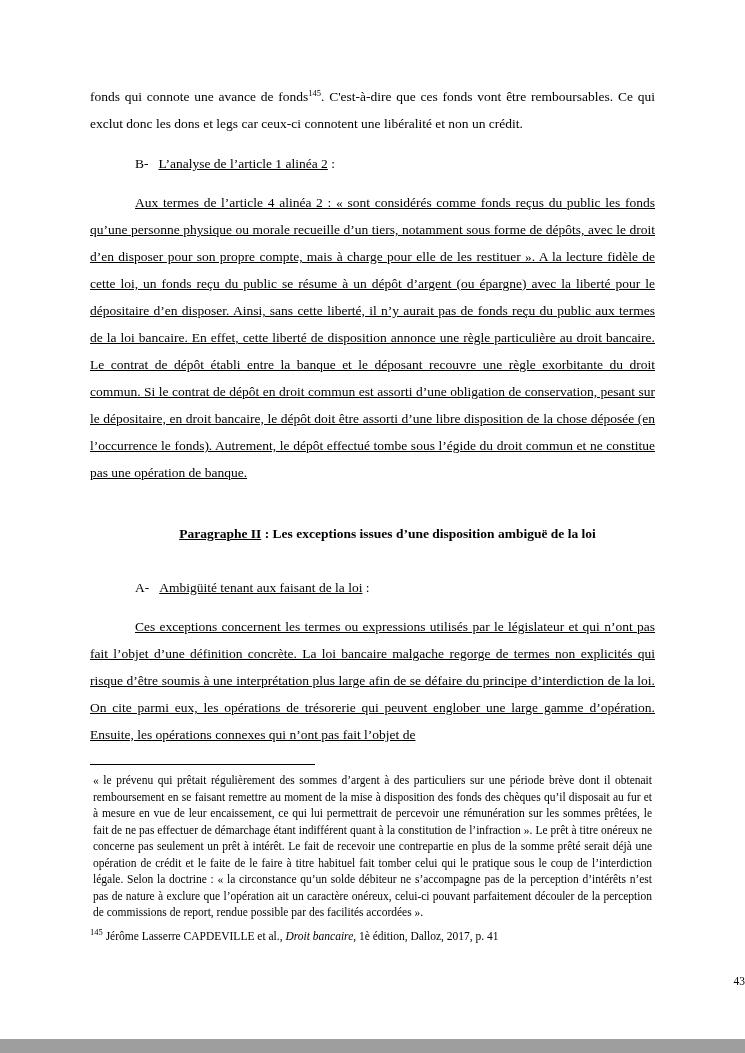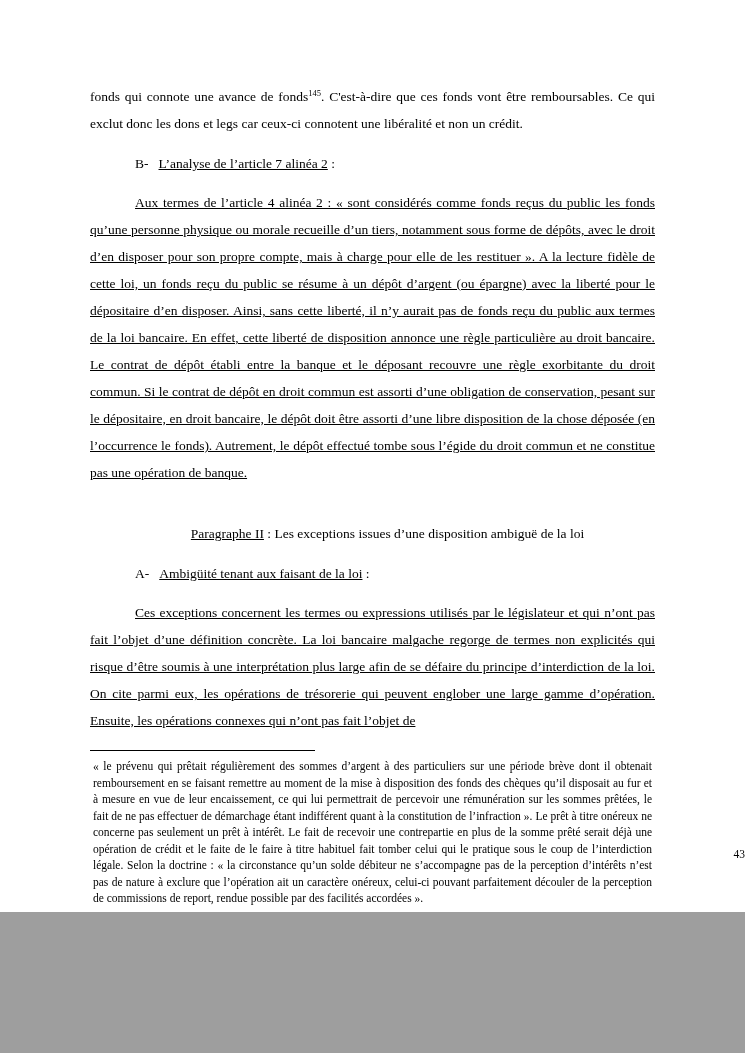--- a/index.html
+++ b/index.html
@@ -3,21 +3,21 @@
 <meta charset="utf-8">
 <style>
   html, body {
     margin: 0;
     padding: 0;
     background: #9e9e9e;
   }
   .page {
     position: relative;
     width: 745px;
-    height: 912px;
+    height: 1039px;
     margin: 0 auto;
     background: #ffffff;
     box-sizing: border-box;
     padding: 83px 90px 0 90px;
     overflow: hidden;
     font-family: "Liberation Serif", "DejaVu Serif", serif;
     font-size: 13.5px;
     color: #000000;
   }
   .para {
@@ -28,24 +28,24 @@
   .p-indent { text-indent: 45px; text-decoration: underline; }
   .h-side {
     margin: 13px 0 12px 45px;
     line-height: 27px;
     text-align: left;
   }
   .h-label { margin-right: 10px; }
   .underline { text-decoration: underline; }
   .italic { font-style: italic; }
   .h-center {
-    margin: 34px 0 13px 0;
+    margin: 34px 0 27px 0;
     padding-left: 30px;
     text-align: center;
-    font-weight: normal;
+    font-weight: bold;
     line-height: 27px;
   }
   sup.fnref {
     font-size: 8.5px;
     vertical-align: super;
     line-height: 0;
   }
   .footnote-sep {
     width: 225px;
     height: 0;
@@ -74,21 +74,21 @@
     font-size: 11.5px;
   }
 </style>
 </head>
 <body>
 
 <div class="page">
 
   <p class="para"><span>fonds qui connote une avance de fonds</span><sup class="fnref">145</sup><span>. C'est-à-dire que ces fonds vont être remboursables. Ce qui exclut donc les dons et legs car ceux-ci connotent une libéralité et non un crédit.</span></p>
 
-  <p class="h-side"><span class="h-label">B-</span><span class="underline">L’analyse de l’article 7 alinéa 2</span><span> :</span></p>
+  <p class="h-side"><span class="h-label">B-</span><span class="underline">L’analyse de l’article 1 alinéa 2</span><span> :</span></p>
 
   <p class="para p-indent">Aux termes de l’article 4 alinéa 2 : « sont considérés comme fonds reçus du public les fonds qu’une personne physique ou morale recueille d’un tiers, notamment sous forme de dépôts, avec le droit d’en disposer pour son propre compte, mais à charge pour elle de les restituer ». A la lecture fidèle de cette loi, un fonds reçu du public se résume à un dépôt d’argent (ou épargne) avec la liberté pour le dépositaire d’en disposer. Ainsi, sans cette liberté, il n’y aurait pas de fonds reçu du public aux termes de la loi bancaire. En effet, cette liberté de disposition annonce une règle particulière au droit bancaire. Le contrat de dépôt établi entre la banque et le déposant recouvre une règle exorbitante du droit commun. Si le contrat de dépôt en droit commun est assorti d’une obligation de conservation, pesant sur le dépositaire, en droit bancaire, le dépôt doit être assorti d’une libre disposition de la chose déposée (en l’occurrence le fonds). Autrement, le dépôt effectué tombe sous l’égide du droit commun et ne constitue pas une opération de banque.</p>
 
   <p class="h-center"><span class="underline">Paragraphe II</span><span> : Les exceptions issues d’une disposition ambiguë de la loi</span></p>
 
   <p class="h-side"><span class="h-label">A-</span><span class="underline">Ambigüité tenant aux faisant de la loi</span><span> :</span></p>
 
   <p class="para p-indent">Ces exceptions concernent les termes ou expressions utilisés par le législateur et qui n’ont pas fait l’objet d’une définition concrète. La loi bancaire malgache regorge de termes non explicités qui risque d’être soumis à une interprétation plus large afin de se défaire du principe d’interdiction de la loi. On cite parmi eux, les opérations de trésorerie qui peuvent englober une large gamme d’opération. Ensuite, les opérations connexes qui n’ont pas fait l’objet de</p>
 
   <hr class="footnote-sep">

